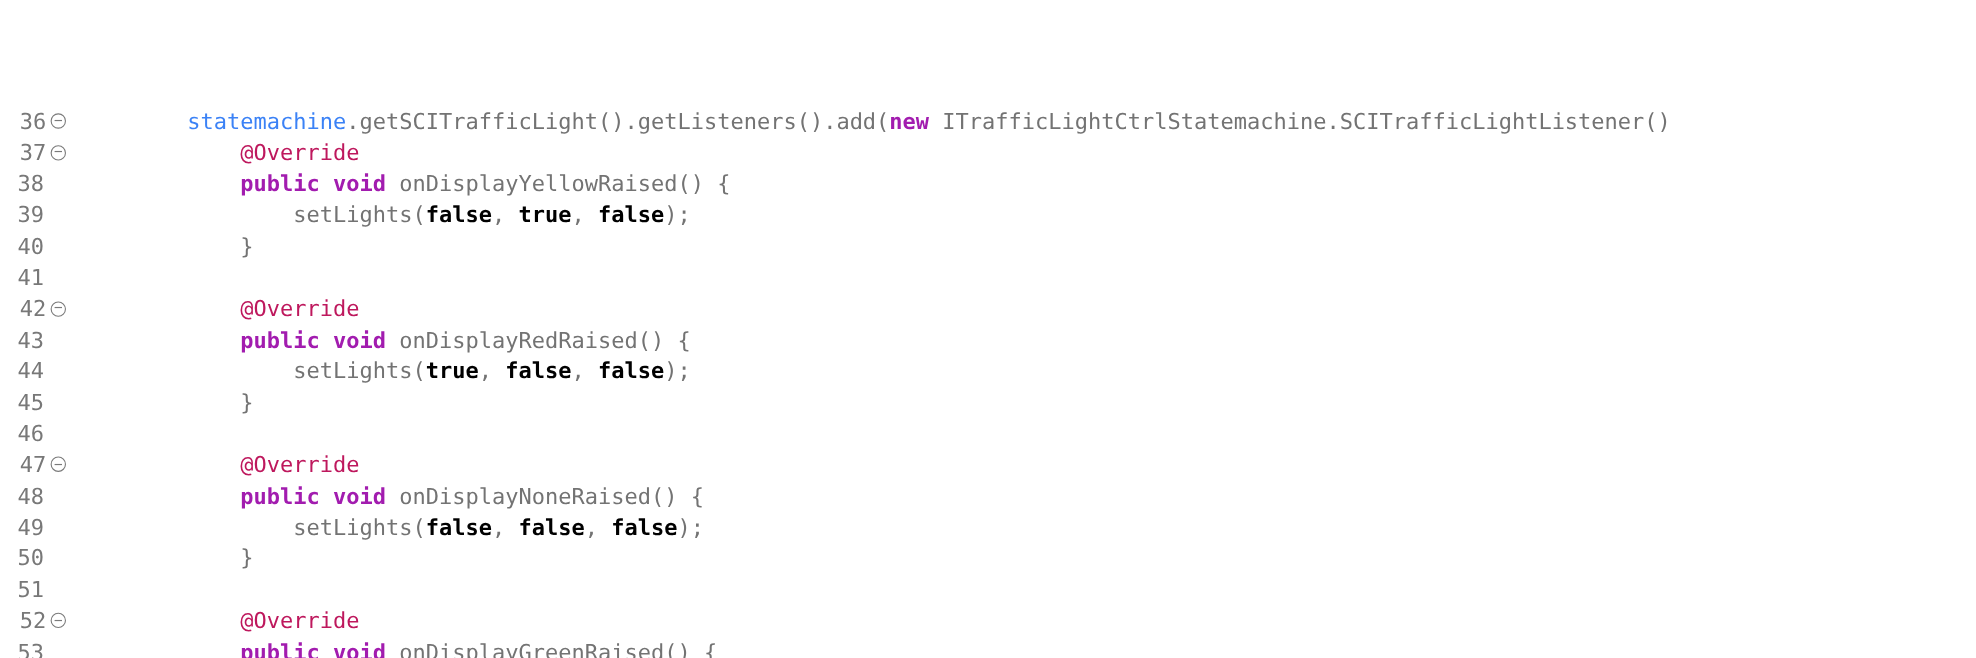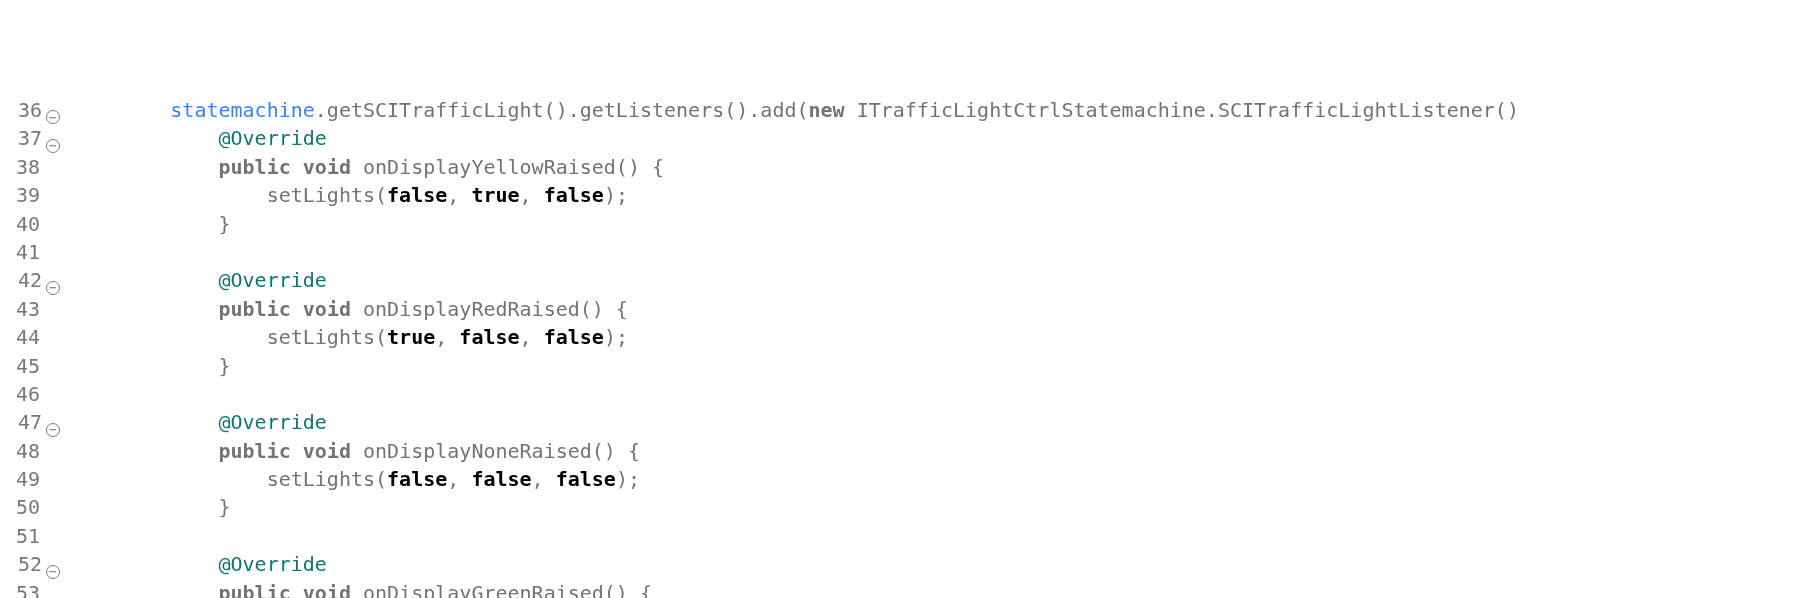--- a/index.html
+++ b/index.html
@@ -18,21 +18,21 @@
     text-align: right;
     color: #787878;
     user-select: none;
     padding-right: 2px;
   }
   .gutter-line {
     height: 28.4px;
     line-height: 28.4px;
     display: flex;
     justify-content: flex-end;
-    align-items: flex-end;
+    align-items: center;
   }
   .lineno { padding-right: 2px; }
   .fold {
     width: 14px;
     height: 14px;
     border: 1px solid #7a7a7a;
     border-radius: 50%;
     display: inline-flex;
     align-items: center;
     justify-content: center;
@@ -43,24 +43,24 @@
     background: #ffffff;
   }
   .fold-spacer { width: 18px; display: inline-block; }
   .code {
     padding-left: 12px;
   }
   .code-line {
     height: 28.4px;
     line-height: 28.4px;
   }
-  .kw   { color: #737373; font-weight: bold; }
+  .kw   { color: #a21caf; font-weight: bold; }
   .kw2  { color: #000000; font-weight: bold; }
   .fld  { color: #3b82f6; }
-  .ann  { color: #0f766e; }
+  .ann  { color: #be185d; }
   .txt  { color: #737373; }
 </style>
 </head>
 <body>
 
 
 
 <div class="editor">
   <div class="gutter" id="gutter"><div class="gutter-line"><span class="lineno">36</span><span class="fold">−</span></div><div class="gutter-line"><span class="lineno">37</span><span class="fold">−</span></div><div class="gutter-line"><span class="lineno">38</span><span class="fold-spacer"></span></div><div class="gutter-line"><span class="lineno">39</span><span class="fold-spacer"></span></div><div class="gutter-line"><span class="lineno">40</span><span class="fold-spacer"></span></div><div class="gutter-line"><span class="lineno">41</span><span class="fold-spacer"></span></div><div class="gutter-line"><span class="lineno">42</span><span class="fold">−</span></div><div class="gutter-line"><span class="lineno">43</span><span class="fold-spacer"></span></div><div class="gutter-line"><span class="lineno">44</span><span class="fold-spacer"></span></div><div class="gutter-line"><span class="lineno">45</span><span class="fold-spacer"></span></div><div class="gutter-line"><span class="lineno">46</span><span class="fold-spacer"></span></div><div class="gutter-line"><span class="lineno">47</span><span class="fold">−</span></div><div class="gutter-line"><span class="lineno">48</span><span class="fold-spacer"></span></div><div class="gutter-line"><span class="lineno">49</span><span class="fold-spacer"></span></div><div class="gutter-line"><span class="lineno">50</span><span class="fold-spacer"></span></div><div class="gutter-line"><span class="lineno">51</span><span class="fold-spacer"></span></div><div class="gutter-line"><span class="lineno">52</span><span class="fold">−</span></div><div class="gutter-line"><span class="lineno">53</span><span class="fold-spacer"></span></div></div>
   <div class="code" id="code"><div class="code-line"><span class="txt">        </span><span class="fld">statemachine</span><span class="txt">.getSCITrafficLight().getListeners().add(</span><span class="kw">new</span><span class="txt"> ITrafficLightCtrlStatemachine.SCITrafficLightListener()</span></div><div class="code-line"><span class="txt">            </span><span class="ann">@Override</span></div><div class="code-line"><span class="txt">            </span><span class="kw">public</span><span class="txt"> </span><span class="kw">void</span><span class="txt"> onDisplayYellowRaised() {</span></div><div class="code-line"><span class="txt">                setLights(</span><span class="kw2">false</span><span class="txt">, </span><span class="kw2">true</span><span class="txt">, </span><span class="kw2">false</span><span class="txt">);</span></div><div class="code-line"><span class="txt">            }</span></div><div class="code-line"><span class="txt"></span></div><div class="code-line"><span class="txt">            </span><span class="ann">@Override</span></div><div class="code-line"><span class="txt">            </span><span class="kw">public</span><span class="txt"> </span><span class="kw">void</span><span class="txt"> onDisplayRedRaised() {</span></div><div class="code-line"><span class="txt">                setLights(</span><span class="kw2">true</span><span class="txt">, </span><span class="kw2">false</span><span class="txt">, </span><span class="kw2">false</span><span class="txt">);</span></div><div class="code-line"><span class="txt">            }</span></div><div class="code-line"><span class="txt"></span></div><div class="code-line"><span class="txt">            </span><span class="ann">@Override</span></div><div class="code-line"><span class="txt">            </span><span class="kw">public</span><span class="txt"> </span><span class="kw">void</span><span class="txt"> onDisplayNoneRaised() {</span></div><div class="code-line"><span class="txt">                setLights(</span><span class="kw2">false</span><span class="txt">, </span><span class="kw2">false</span><span class="txt">, </span><span class="kw2">false</span><span class="txt">);</span></div><div class="code-line"><span class="txt">            }</span></div><div class="code-line"><span class="txt"></span></div><div class="code-line"><span class="txt">            </span><span class="ann">@Override</span></div><div class="code-line"><span class="txt">            </span><span class="kw">public</span><span class="txt"> </span><span class="kw">void</span><span class="txt"> onDisplayGreenRaised() {</span></div></div>

